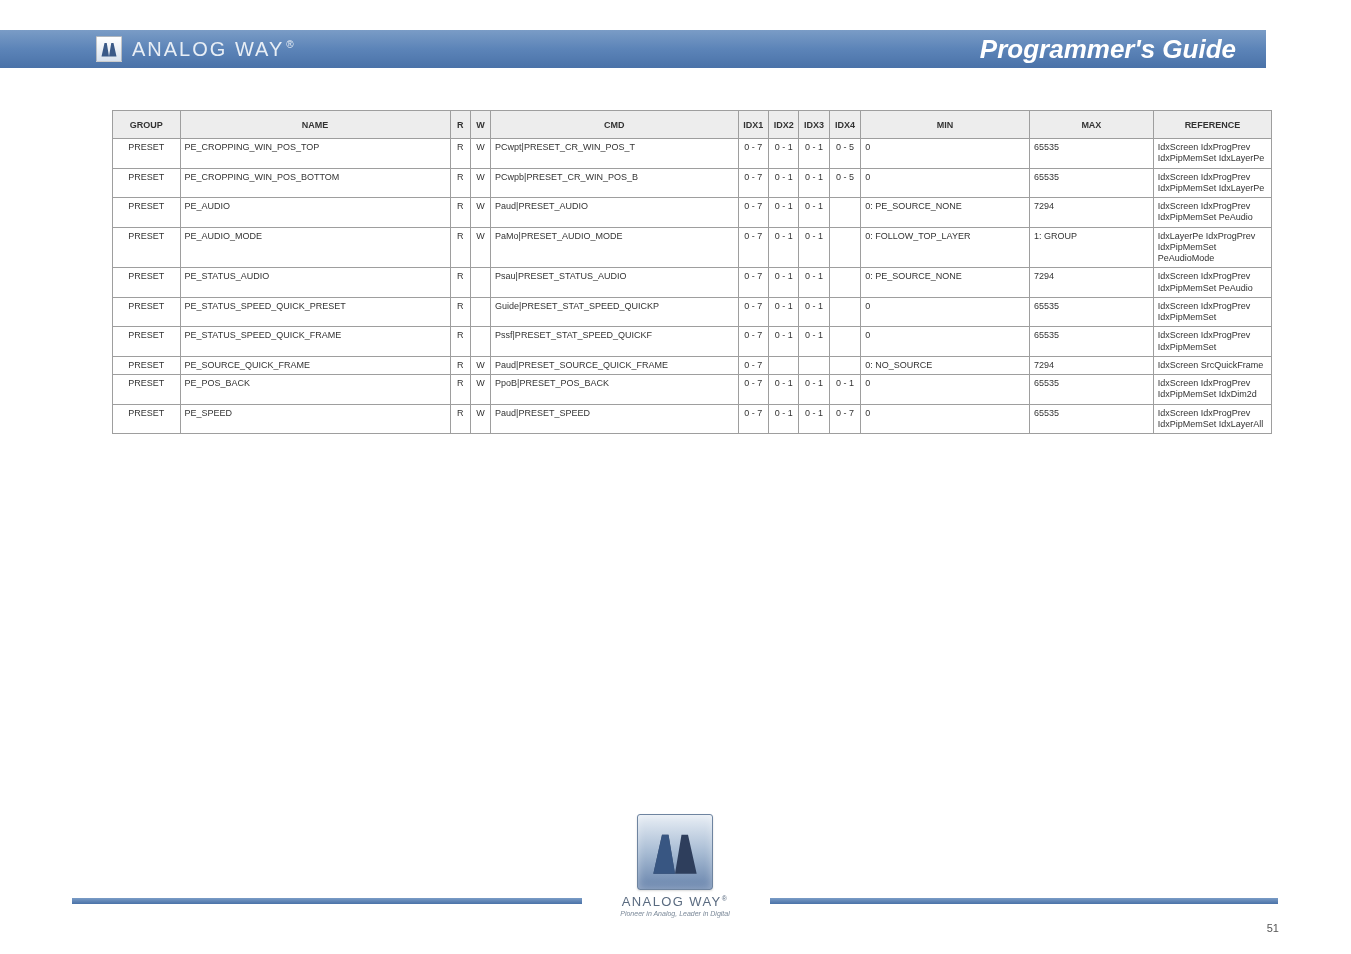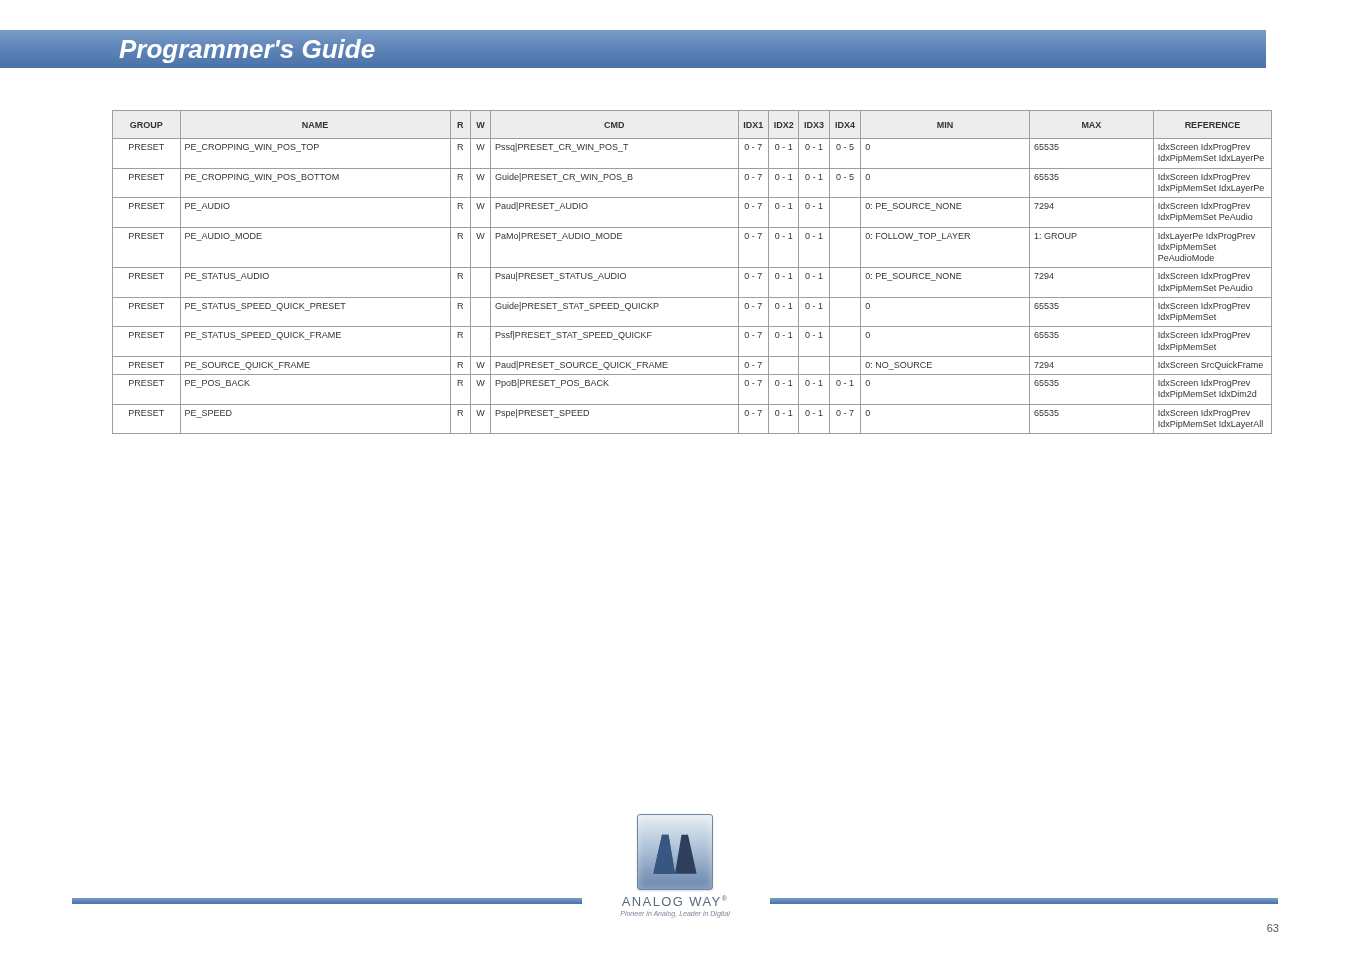--- a/index.html
+++ b/index.html
@@ -156,20 +156,30 @@
     right: 72px;
     bottom: 20px;
     font-size: 11px;
     color: #555;
   }
 </style>
 </head>
 <body>
 
 <div class="header-bar">
+  <div class="logo-area">
+    <div class="logo-box">
+      <svg viewBox="0 0 24 24">
+        <path d="M2 22 L6 4 L9 4 L12 22 Z M12 22 L15 4 L18 4 L22 22 Z" fill="#3a5a88"></path>
+      </svg>
+    </div>
+    <span class="brand-text">
+      <span>ANALOG WAY</span><span class="brand-sup">®</span>
+    </span>
+  </div>
   <div class="guide-title">Programmer's Guide</div>
 </div>
 
 <div class="content">
   <table class="cmd-table">
     <colgroup>
       <col class="col-group">
         <col class="col-name">
         <col class="col-r">
         <col class="col-w">
@@ -197,35 +207,35 @@
         <th>MAX</th>
         <th>REFERENCE</th>
       </tr>
     </thead>
     <tbody id="tbody">
         <tr>
           <td class="center">PRESET</td>
           <td>PE_CROPPING_WIN_POS_TOP</td>
           <td class="center">R</td>
           <td class="center">W</td>
-          <td>Pssq|PRESET_CR_WIN_POS_T</td>
+          <td>PCwpt|PRESET_CR_WIN_POS_T</td>
           <td class="center">0 - 7</td>
           <td class="center">0 - 1</td>
           <td class="center">0 - 1</td>
           <td class="center">0 - 5</td>
           <td>0</td>
           <td>65535</td>
           <td>IdxScreen IdxProgPrev IdxPipMemSet IdxLayerPe</td>
         </tr>
         <tr>
           <td class="center">PRESET</td>
           <td>PE_CROPPING_WIN_POS_BOTTOM</td>
           <td class="center">R</td>
           <td class="center">W</td>
-          <td>Guide|PRESET_CR_WIN_POS_B</td>
+          <td>PCwpb|PRESET_CR_WIN_POS_B</td>
           <td class="center">0 - 7</td>
           <td class="center">0 - 1</td>
           <td class="center">0 - 1</td>
           <td class="center">0 - 5</td>
           <td>0</td>
           <td>65535</td>
           <td>IdxScreen IdxProgPrev IdxPipMemSet IdxLayerPe</td>
         </tr>
         <tr>
           <td class="center">PRESET</td>
@@ -323,21 +333,21 @@
           <td class="center">0 - 1</td>
           <td>0</td>
           <td>65535</td>
           <td>IdxScreen IdxProgPrev IdxPipMemSet IdxDim2d</td>
         </tr>
         <tr>
           <td class="center">PRESET</td>
           <td>PE_SPEED</td>
           <td class="center">R</td>
           <td class="center">W</td>
-          <td>Pspe|PRESET_SPEED</td>
+          <td>Paud|PRESET_SPEED</td>
           <td class="center">0 - 7</td>
           <td class="center">0 - 1</td>
           <td class="center">0 - 1</td>
           <td class="center">0 - 7</td>
           <td>0</td>
           <td>65535</td>
           <td>IdxScreen IdxProgPrev IdxPipMemSet IdxLayerAll</td>
         </tr>
       </tbody>
   </table>
@@ -352,13 +362,13 @@
       <path d="M2 22 L6 4 L9 4 L12 22 Z M12 22 L15 4 L18 4 L22 22 Z" fill="#2e3e5c"></path>
       <path d="M2 22 L6 4 L9 4 L12 22 Z" fill="#3a5a88" opacity="0.85"></path>
     </svg>
   </div>
   <div class="footer-brand">
     <span>ANALOG WAY</span><span class="footer-brand-sup">®</span>
   </div>
   <div class="footer-tag">Pioneer in Analog, Leader in Digital</div>
 </div>
 
-<div class="page-num">63</div>
+<div class="page-num">51</div>
 
 </body></html>

